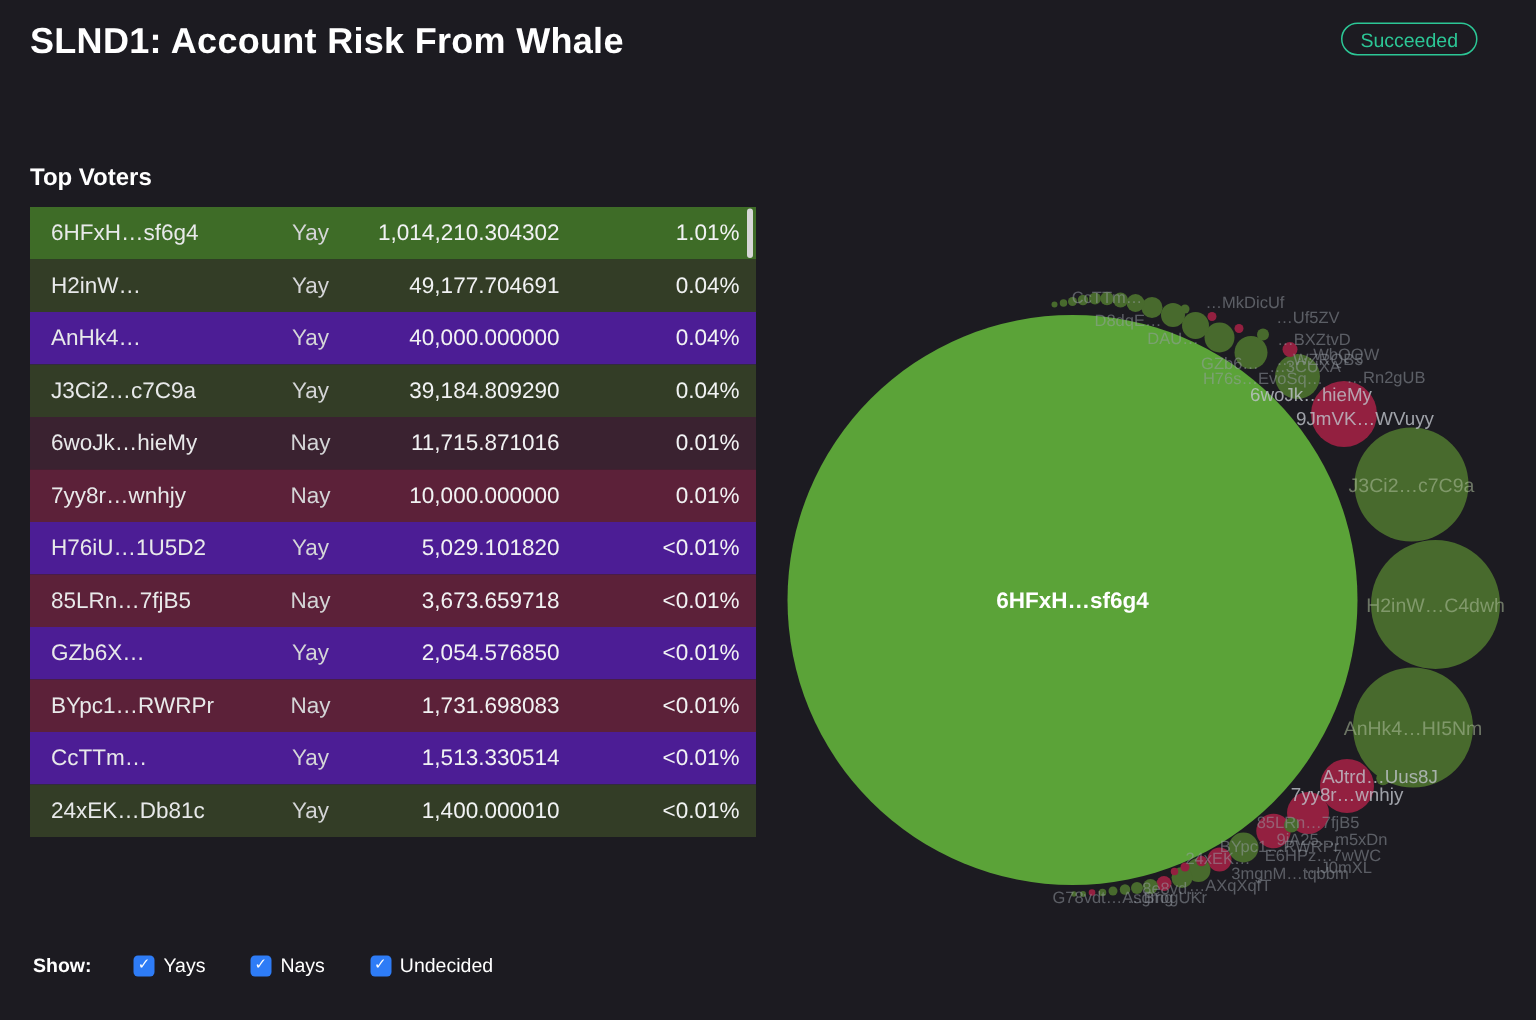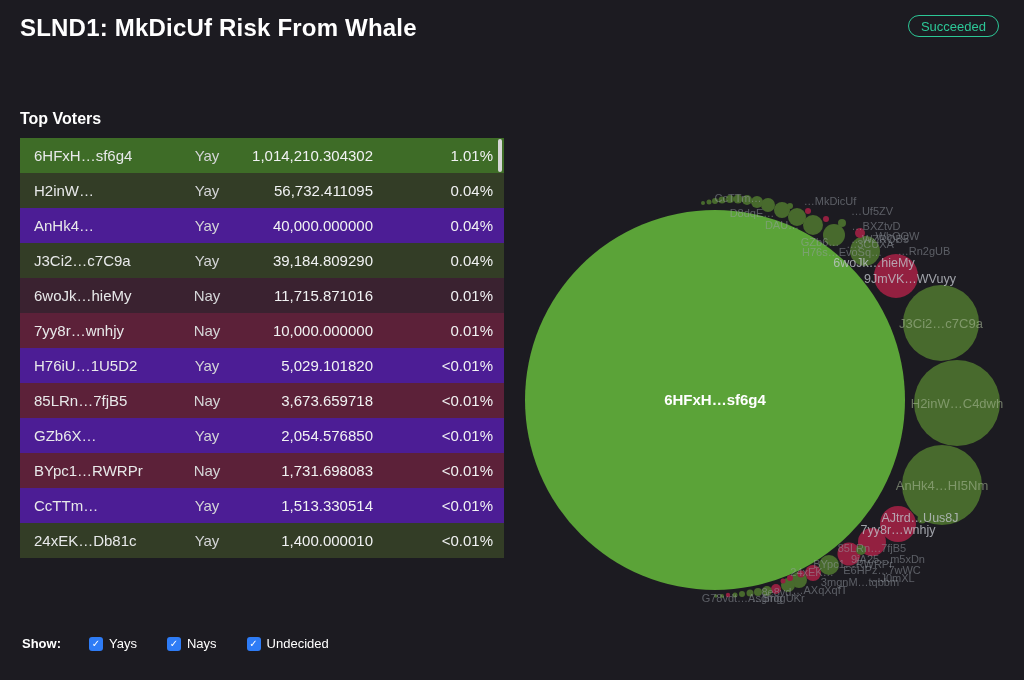--- a/index.html
+++ b/index.html
@@ -7,21 +7,21 @@
   body {
     background:#1c1b21;
     font-family:"Liberation Sans","DejaVu Sans",sans-serif;
     color:#fff; position:relative; overflow:hidden;
   }
   .page-title {
     position:absolute; left:20px; top:14px;
     font-size:24px; font-weight:bold; letter-spacing:0.2px; color:#ffffff;
   }
   .status-badge {
-    position:absolute; right:25px; top:15px; height:22px;
+    position:absolute; right:39px; top:15px; height:22px;
     display:flex; align-items:center; padding:0 12px;
     border:1px solid #2cc796; border-radius:12px;
     color:#2cc796; font-size:13px;
   }
   .panel { position:absolute; left:20px; top:110px; width:484px; }
   .panel h2 { font-size:16px; font-weight:bold; color:#fff; }
   .thead { display:flex; margin-top:27px; padding-bottom:12px;
            border-bottom:1px solid rgba(235,235,235,0.85);
            font-size:15px; font-weight:600; color:#f2f3f5; }
   .tbody { margin-top:10px; position:relative; }
@@ -52,38 +52,38 @@
   .chart-wrap { position:absolute; left:520px; top:190px; width:504px; height:470px; }
   svg text { font-family:"Liberation Sans","DejaVu Sans",sans-serif; }
   .bubble-label-big { font-size:15px; font-weight:bold; fill:#ffffff; }
   .bubble-label-dim { font-size:13px; fill:#aebf9c; opacity:0.55; }
   .float-label { font-size:11px; fill:#9aa0a8; opacity:0.5; }
   .float-label.bright { font-size:12.5px; fill:#c0c4cb; opacity:0.8; }
 </style>
 </head>
 <body>
 
-<h1 class="page-title">SLND1: MkDicUf Risk From Whale</h1>
+<h1 class="page-title">SLND1: Account Risk From Whale</h1>
 <div class="status-badge">Succeeded</div>
 
 <div class="panel">
   <h2>Top Voters</h2>
 
 
   <div class="tbody">
     <div class="vrow yay hl">
       <div class="c-account">6HFxH…sf6g4</div>
       <div class="c-vote">Yay</div>
       <div class="c-weight">1,014,210.304302</div>
       <div class="c-pct">1.01%</div>
     </div>
     <div class="vrow yay alt">
       <div class="c-account">H2inW…</div>
       <div class="c-vote">Yay</div>
-      <div class="c-weight">56,732.411095</div>
+      <div class="c-weight">49,177.704691</div>
       <div class="c-pct">0.04%</div>
     </div>
     <div class="vrow yay">
       <div class="c-account">AnHk4…</div>
       <div class="c-vote">Yay</div>
       <div class="c-weight">40,000.000000</div>
       <div class="c-pct">0.04%</div>
     </div>
     <div class="vrow yay alt">
       <div class="c-account">J3Ci2…c7C9a</div>

